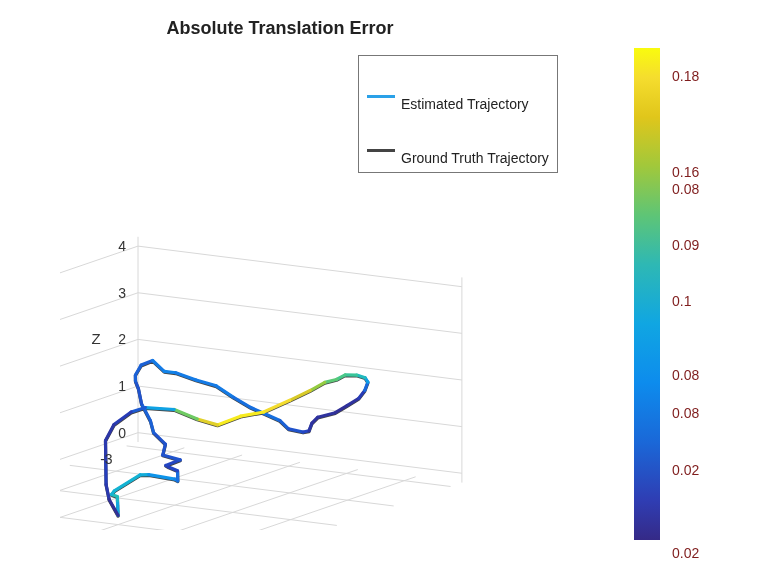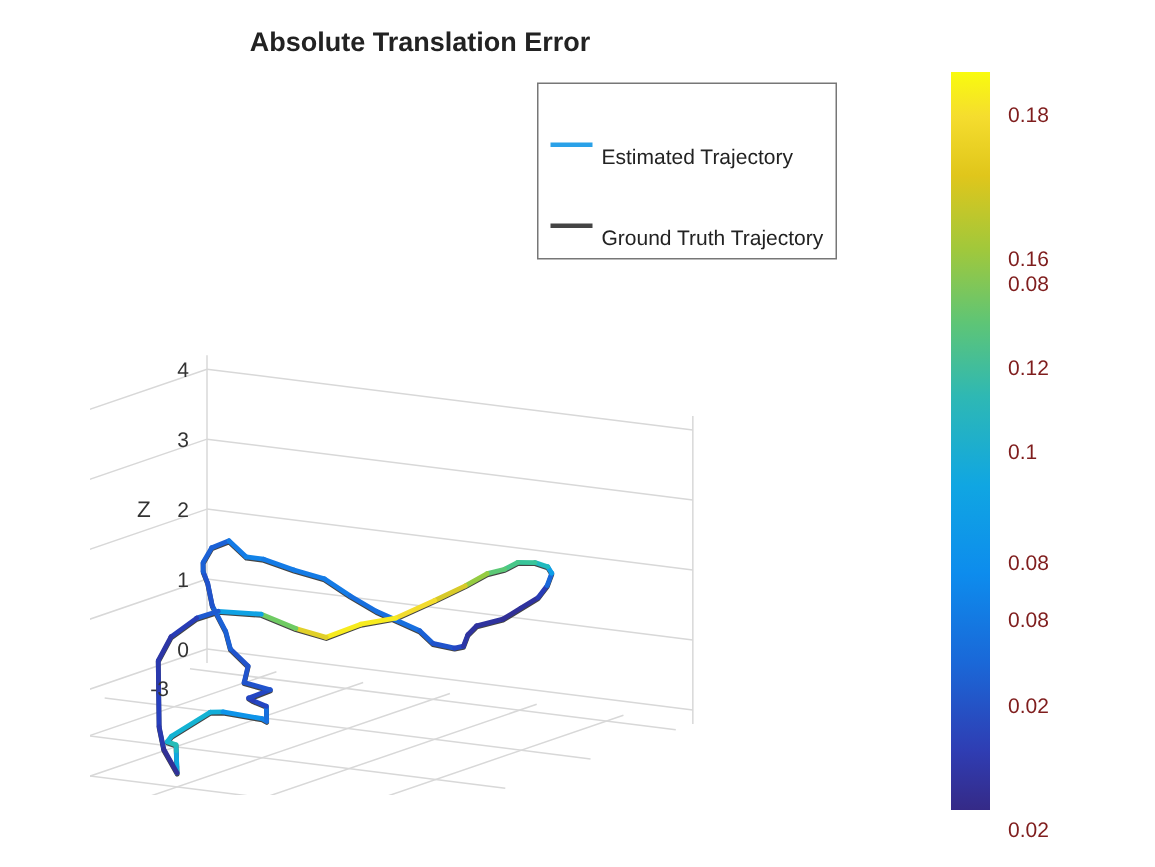--- a/index.html
+++ b/index.html
@@ -258,20 +258,20 @@
   </div>
 
   <div class="colorbar-wrap">
     <div class="colorbar"></div>
     <div id="cb-ticks">
         <div class="cb-tick" style="top: 477.943px; margin-top: 27px;">0.02</div>
         <div class="cb-tick" style="top: 421.714px;">0.02</div>
         <div class="cb-tick" style="top: 365.486px;">0.08</div>
         <div class="cb-tick" style="top: 327px;">0.08</div>
         <div class="cb-tick" style="top: 253.029px;">0.1</div>
-        <div class="cb-tick" style="top: 196.8px;">0.12</div>
+        <div class="cb-tick" style="top: 196.8px;">0.09</div>
         <div class="cb-tick" style="top: 140.571px;">0.08</div>
         <div class="cb-tick" style="top: 84.3429px; margin-top: 40px;">0.16</div>
         <div class="cb-tick" style="top: 28.1143px;">0.18</div>
       </div>
   </div>
 
 </div>
 
 </body></html>

